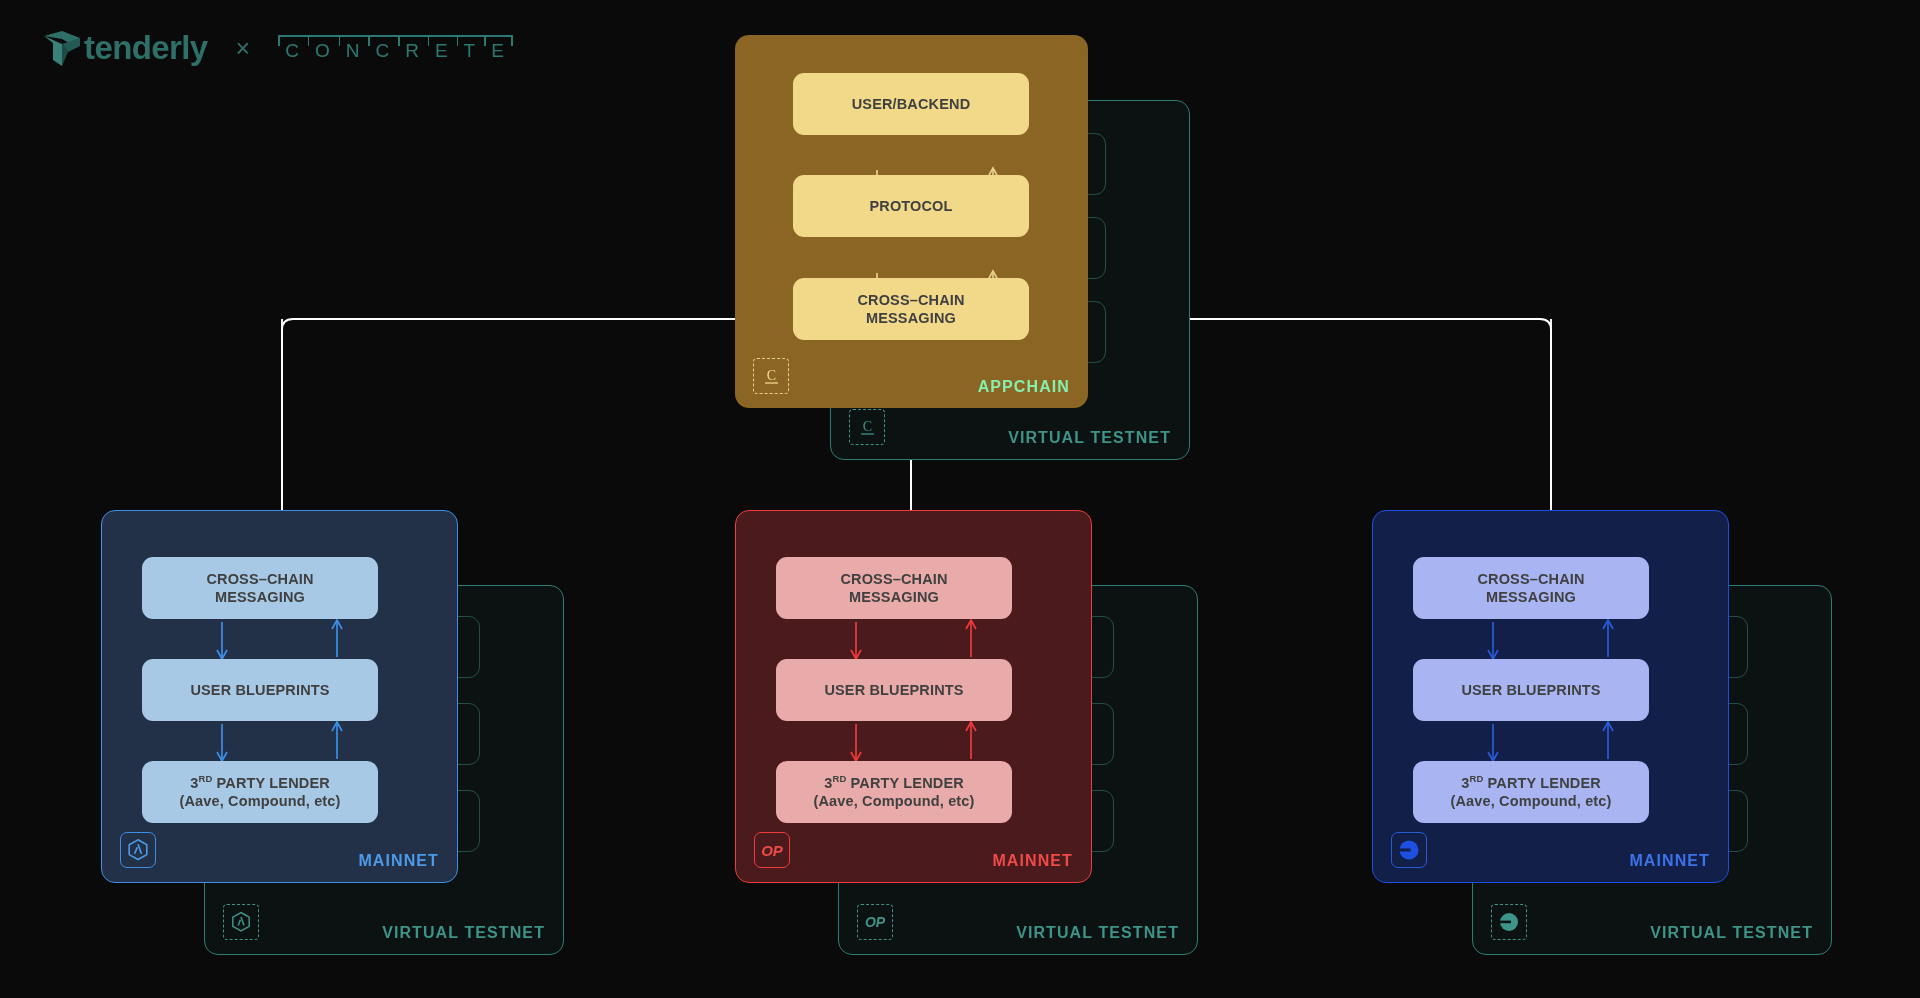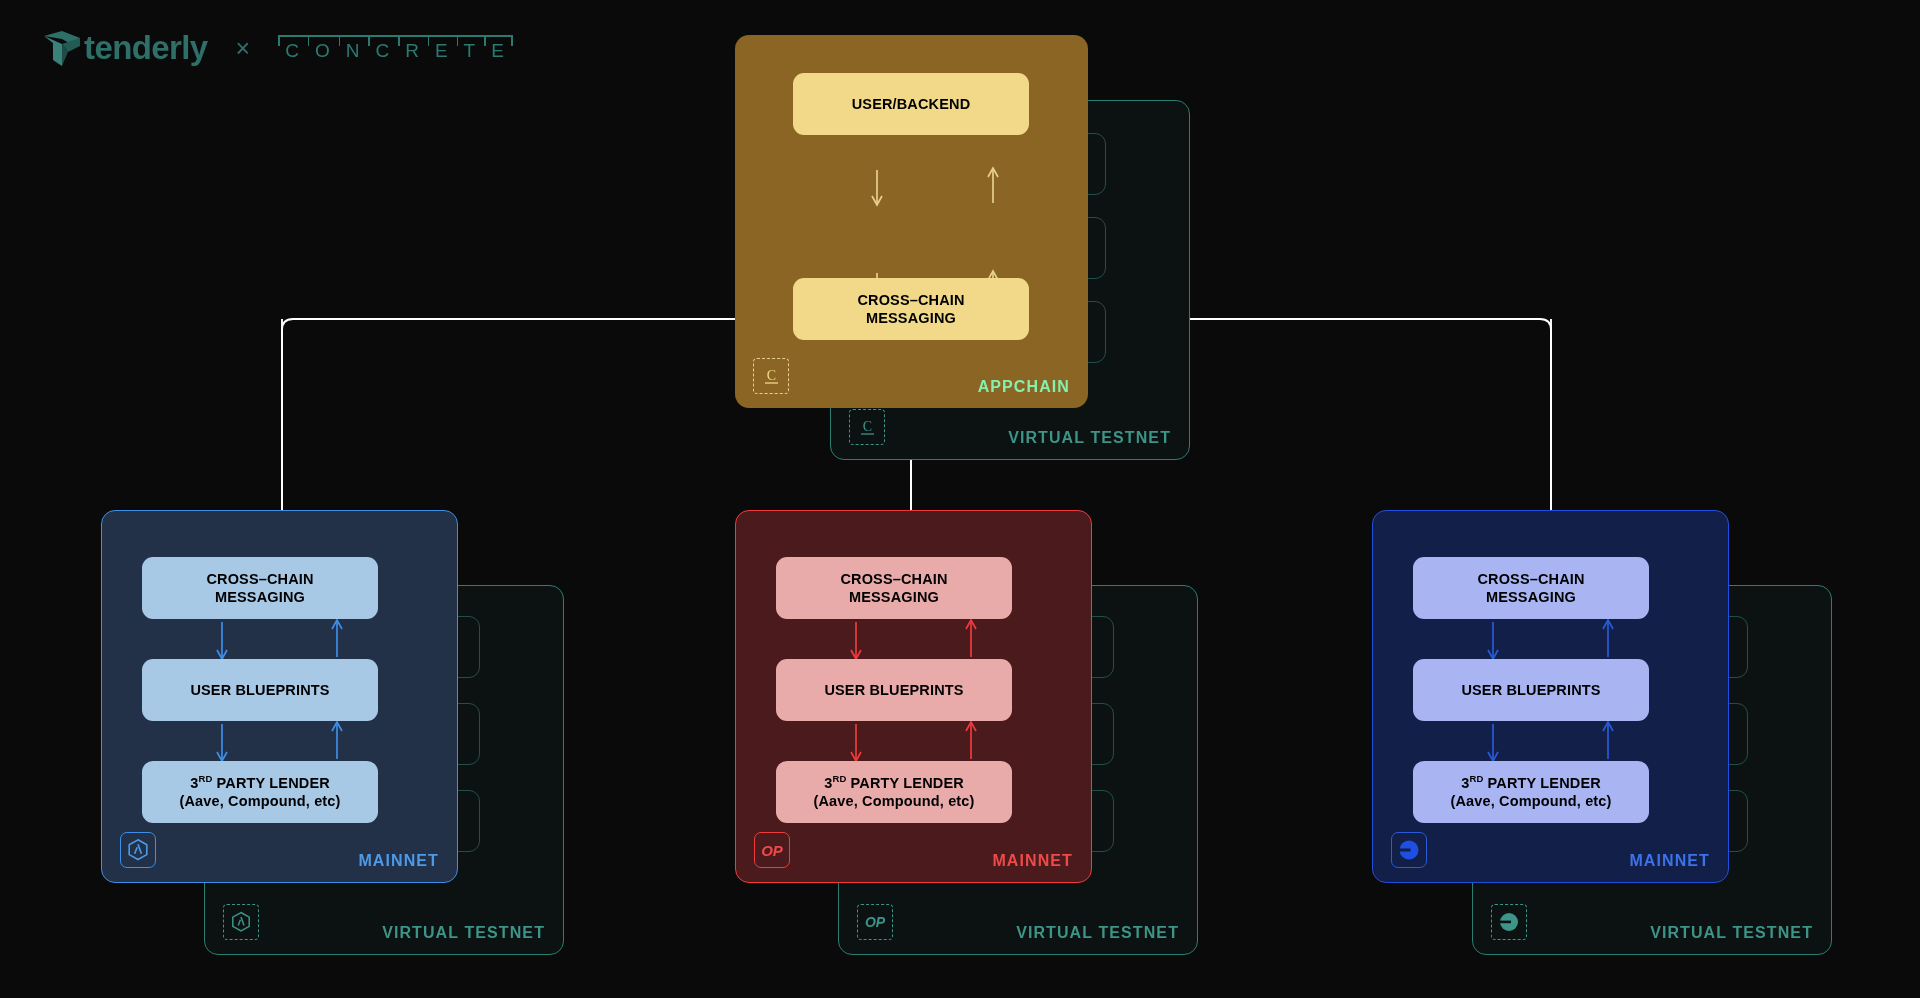--- a/index.html
+++ b/index.html
@@ -28,21 +28,21 @@
     font-size:16px; font-weight:700; letter-spacing:1.1px;
   }
   .badge{
     position:absolute; left:18px; bottom:14px;
     width:36px; height:36px; border-radius:7px;
     display:flex; align-items:center; justify-content:center;
   }
   .node{
     border-radius:11px; display:flex; align-items:center; justify-content:center;
     text-align:center; font-weight:700; font-size:14.5px; line-height:1.27;
-    letter-spacing:0.15px; color:#000000; padding:6px 8px;
+    letter-spacing:0.15px; color:#404040; padding:6px 8px;
   }
   .node sup{ font-size:9.5px; vertical-align:super; }
   svg.flow{ position:absolute; left:0; top:0; overflow:visible; }
 
   
   .vt{
     position:absolute; border:1.4px solid #2e7d72; border-radius:14px;
     background:#0c1211;
   }
   .vt .vtlabel{
@@ -178,20 +178,23 @@
         <path d="M253,142 L258,133 L263,142"></path>
         <line x1="142" y1="238" x2="142" y2="271"></line>
         <path d="M137,264 L142,273 L147,264"></path>
         <line x1="258" y1="271" x2="258" y2="238"></line>
         <path d="M253,245 L258,236 L263,245"></path>
       </g>
     </svg>
     <div class="node" style="position:absolute; left:58px; top:38px; width:236px; height:62px; background:#f2d98a;">
       <span>USER/BACKEND</span>
     </div>
+    <div class="node" style="position:absolute; left:58px; top:140px; width:236px; height:62px; background:#f2d98a;">
+      <span>PROTOCOL</span>
+    </div>
     <div class="node" style="position:absolute; left:58px; top:243px; width:236px; height:62px; background:#f2d98a;">
       <span>CROSS–CHAIN<br>MESSAGING</span>
     </div>
     <div class="badge" style="border:1.6px dashed #e7cf8d; border-radius:4px;">
       <svg width="17" height="19" viewBox="0 0 17 19">
         <text x="8.5" y="13" text-anchor="middle" font-size="14" font-family="Liberation Serif, serif" fill="#f2d98a">C</text>
         <line x1="2" y1="16" x2="15" y2="16" stroke="#f2d98a" stroke-width="1.3"></line>
       </svg>
     </div>
     <div class="plabel" style="color:#86efac;">APPCHAIN</div>

